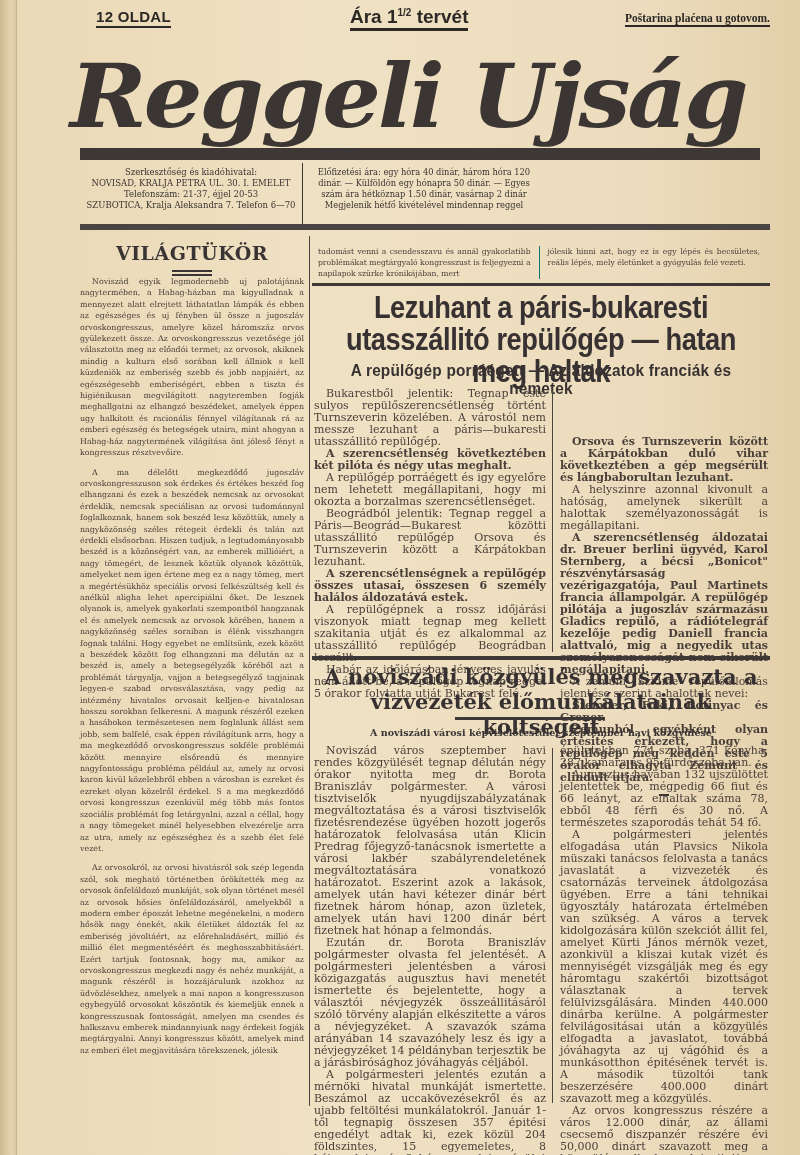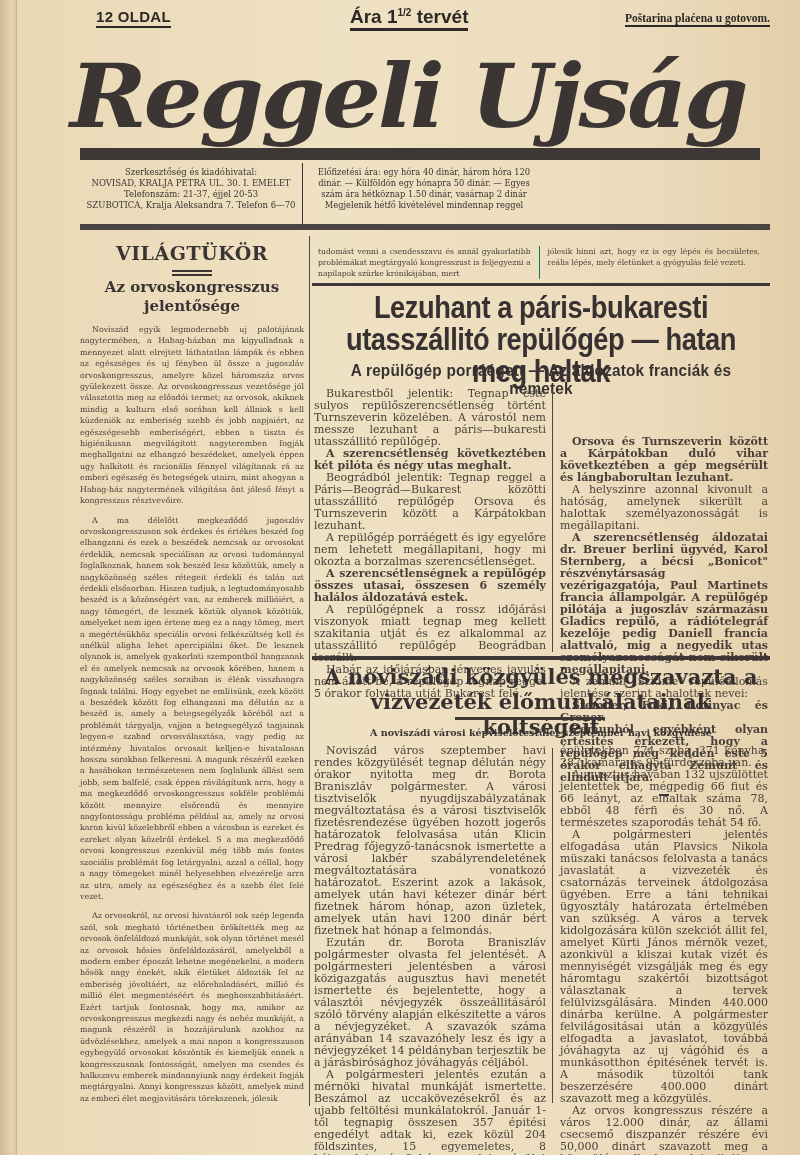--- a/index.html
+++ b/index.html
@@ -89,43 +89,42 @@
   <div class="col c3">
     <div>Előfizetési ára: egy hóra 40 dinár, három hóra 120 dinár. — Külföldön egy hónapra 50 dinár. — Egyes szám ára hétköznap 1.50 dinár, vasárnap 2 dinár</div>
     <div>Megjelenik hétfő kivételével mindennap reggel</div>
   </div>
 </div>
 <div class="info-rule"></div>
 
 <div class="leftcol">
   <div class="sect">VILÁGTÜKÖR</div>
   <div class="orn"></div>
-  <div class="lhead">Az orvoskongresszus jelentősége</div>
   <div class="body">
     <p>Noviszád egyik legmodernebb uj palotájának nagytermében, a Habag-házban ma kigyulladnak a mennyezet alatt elrejtett láthatatlan lámpák és ebben az egészséges és uj fényben ül össze a jugoszláv orvoskongresszus, amelyre közel háromszáz orvos gyülekezett össze. Az orvoskongresszus vezetősége jól választotta meg az előadói termet; az orvosok, akiknek mindig a kultura első sorában kell állniok s kell küzdeniök az emberiség szebb és jobb napjaiért, az egészségesebb emberiségért, ebben a tiszta és higiénikusan megvilágított nagyteremben fogják meghallgatni az elhangzó beszédeket, amelyek éppen ugy halkított és racionális fénnyel világítanak rá az emberi egészség és betegségek utaira, mint ahogyan a Habag-ház nagytermének világítása önt jóleső fényt a kongresszus résztvevőire.</p>
     <p class="sp">A ma délelőtt megkezdődő jugoszláv orvoskongresszuson sok érdekes és értékes beszéd fog elhangzani és ezek a beszédek nemcsak az orvosokat érdeklik, nemcsak speciálisan az orvosi tudománnyal foglalkoznak, hanem sok beszéd lesz közöttük, amely a nagyközönség széles rétegeit érdekli és talán azt érdekli elsősorban. Hiszen tudjuk, a legtudományosabb beszéd is a közönségért van, az emberek millióiért, a nagy tömegért, de lesznek köztük olyanok közöttük, amelyeket nem igen értene meg ez a nagy tömeg, mert a megértésükhöz speciális orvosi felkészültség kell és anélkül aligha lehet apercipiálni őket. De lesznek olyanok is, amelyek gyakorlati szempontból hangzanak el és amelyek nemcsak az orvosok körében, hanem a nagyközönség széles soraiban is élénk visszhangra fognak találni. Hogy egyebet ne említsünk, ezek között a beszédek között fog elhangzani ma délután az a beszéd is, amely a betegsegélyzők köréből azt a problémát tárgyalja, vajjon a betegsegélyző tagjainak legyen-e szabad orvosválasztása, vagy pedig az intézmény hivatalos orvosait kelljen-e hivatalosan hosszu sorokban felkeresni. A magunk részéről ezeken a hasábokon természetesen nem foglalunk állást sem jobb, sem balfelé, csak éppen rávilágítunk arra, hogy a ma megkezdődő orvoskongresszus sokféle problémái között mennyire elsőrendü és mennyire nagyfontosságu probléma például az, amely az orvosi karon kivül közelebbről ebben a városban is ezreket és ezreket olyan közelről érdekel. S a ma megkezdődő orvosi kongresszus ezenkivül még több más fontos szociális problémát fog letárgyalni, azzal a céllal, hogy a nagy tömegeket minél helyesebben elvezérelje arra az utra, amely az egészséghez és a szebb élet felé vezet.</p>
     <p class="sp">Az orvosokról, az orvosi hivatásról sok szép legenda szól, sok megható történetben örökítették meg az orvosok önfeláldozó munkáját, sok olyan történet mesél az orvosok hősies önfeláldozásáról, amelyekből a modern ember époszát lehetne megénekelni, a modern hősök nagy énekét, akik életüket áldozták fel az emberiség jóvoltáért, az előrehaladásért, millió és millió élet megmentéséért és meghosszabbitásáért. Ezért tartjuk fontosnak, hogy ma, amikor az orvoskongresszus megkezdi nagy és nehéz munkáját, a magunk részéről is hozzájárulunk azokhoz az üdvözlésekhez, amelyek a mai napon a kongresszuson egybegyülő orvosokat köszöntik és kiemeljük ennek a kongresszusnak fontosságát, amelyen ma csendes és halkszavu emberek mindannyiunk nagy érdekeit fogják megtárgyalni. Annyi kongresszus között, amelyek mind az emberi élet megjavitására törekszenek, jólesik</p>
   </div>
 </div>
 <div class="vline" style="left:309px;top:236px;height:870px;"></div>
 
 <div class="cont">
   <div>tudomást venni a csendesszavu és annál gyakorlatibb problémákat megtárgyaló kongresszust is feljegyezni a napilapok szürke krónikájában, mert</div>
   <div>jólesik hinni azt, hogy ez is egy lépés és becsületes, reális lépés, mely életünket a gyógyulás felé vezeti.</div>
 </div>
 <div class="rule2" style="left:312px;top:283px;width:458px;height:3px;"></div>
 
 <div class="h1">Lezuhant a páris-bukaresti utasszállitó repülőgép — hatan meg haltak</div>
 <div class="h1sub">A repülőgép porráégett — Az áldozatok franciák és németek</div>
 
 <div class="col2" style="left:314px;top:388px;width:232px;">
   <p>Bukarestből jelentik: Tegnap este sulyos repülőszerencsétlenség történt Turnszeverin közelében. A várostól nem messze lezuhant a páris—bukaresti utasszállitó repülőgép.</p>
   <p class="bold">A szerencsétlenség következtében két pilóta és négy utas meghalt.</p>
+  <p>A repülőgép porráégett és igy egyelőre nem lehetett megállapitani, hogy mi okozta a borzalmas szerencsétlenséget.</p>
   <p>Beográdból jelentik: Tegnap reggel a Páris—Beográd—Bukarest közötti utasszállitó repülőgép Orsova és Turnszeverin között a Kárpátokban lezuhant.</p>
-  <p>A repülőgép porráégett és igy egyelőre nem lehetett megállapitani, hogy mi okozta a borzalmas szerencsétlenséget.</p>
   <p class="bold">A szerencsétlenségnek a repülőgép összes utasai, összesen 6 személy halálos áldozatává estek.</p>
   <p>A repülőgépnek a rossz időjárási viszonyok miatt tegnap meg kellett szakitania utját és ez alkalommal az utasszállitó repülőgép Beográdban leszállt.</p>
   <p>Habár az időjárásban lényeges javulás nem állott be, a repülőgép tegnap reggel 5 órakor folytatta utját Bukarest felé.</p>
 </div>
 <div class="vline" style="left:552px;top:390px;height:262px;"></div>
 <div class="col2" style="left:560px;top:388px;width:208px;margin-top:48px;">
   <p class="bold">Orsova és Turnszeverin között a Kárpátokban duló vihar következtében a gép megsérült és lángbaborultan lezuhant.</p>
   <p>A helyszinre azonnal kivonult a hatóság, amelynek sikerült a halottak személyazonosságát is megállapitani.</p>
   <p class="bold">A szerencsétlenség áldozatai dr. Breuer berlini ügyvéd, Karol Sternberg, a bécsi „Bonicot" részvénytársaság vezérigazgatója, Paul Martinets francia állampolgár. A repülőgép pilótája a jugoszláv származásu Gladics repülő, a rádiótelegráf kezelője pedig Daniell francia alattvaló, mig a negyedik utas személyazonosságát nem sikerült megállapitani.</p>
   <p>A zemuni „Szidme" repülőállomás jelentése szerint a halottak nevei:</p>

